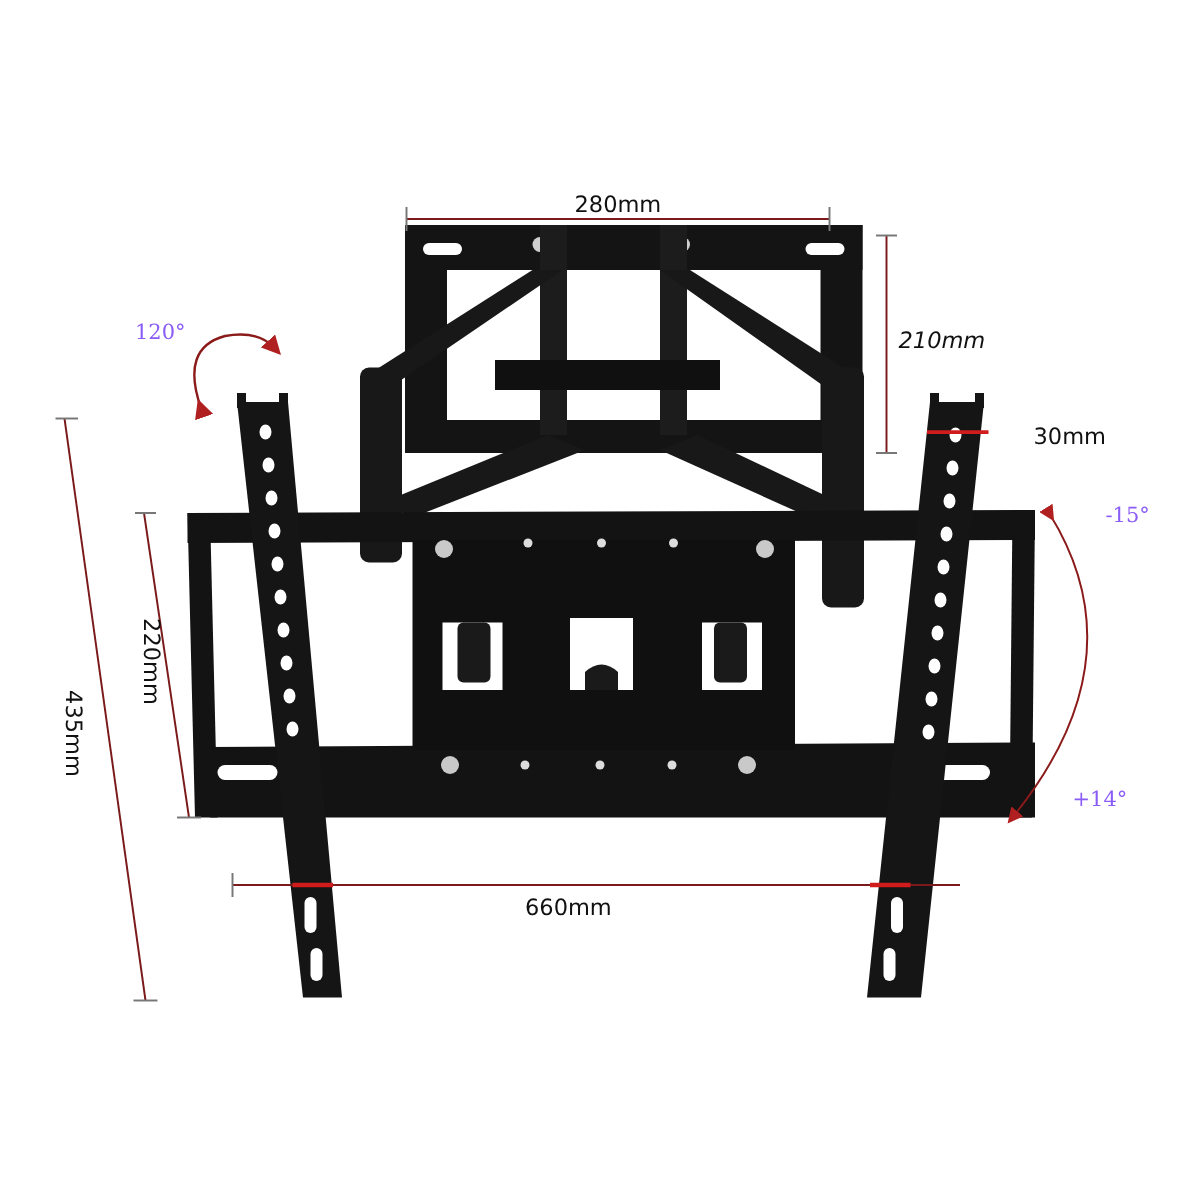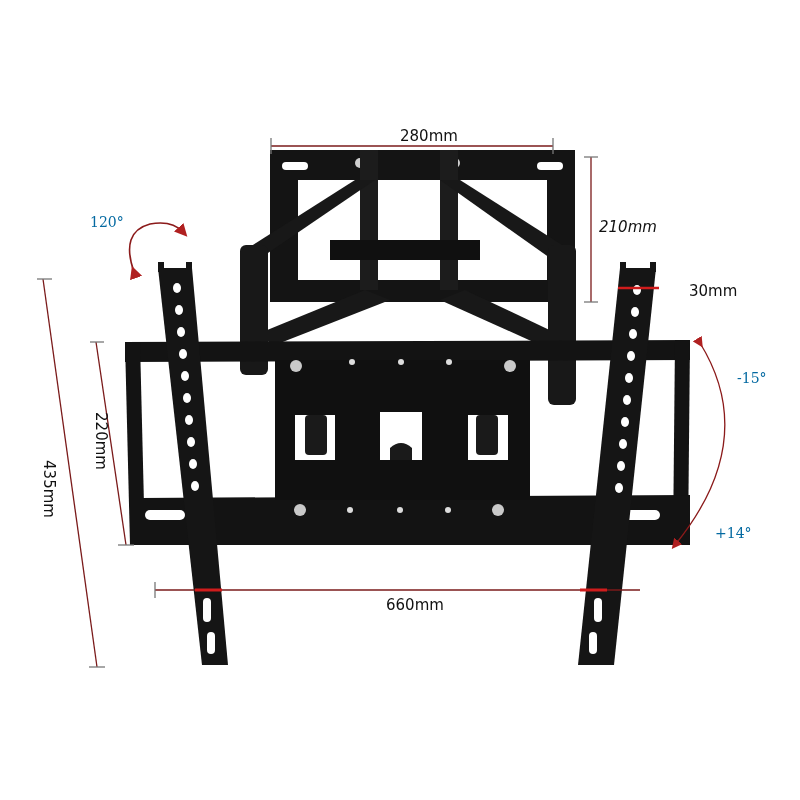--- a/index.html
+++ b/index.html
@@ -1,21 +1,21 @@
 <!DOCTYPE html>
 <html><head>
 <meta charset="utf-8">
 <style>
   html, body { margin:0; padding:0; background:#ffffff; }
   body { width:800px; height:800px; position:relative; overflow:hidden;
          font-family:"Liberation Sans", sans-serif; }
   #stage { position:absolute; left:0; top:0; width:800px; height:800px; }
   .lbl { position:absolute; white-space:nowrap; font-family:"DejaVu Sans", sans-serif; }
   .dim { color:#111111; font-size:15px; }
-  .deg { color:#0369a1; font-size:14px; font-family:"DejaVu Serif", serif; }
+  .deg { color:#8b5cf6; font-size:14px; font-family:"DejaVu Serif", serif; }
   .rot { transform:rotate(90deg); transform-origin:center center; }
 </style>
 </head>
 <body>
 
 <div id="stage">
 <svg width="800" height="800" viewBox="0 0 800 800">
   <defs>
     <marker id="arr" markerWidth="8" markerHeight="8" refX="4" refY="4" orient="auto">
       <path d="M0,0 L8,4 L0,8 Z" fill="#b02020"></path>
@@ -139,22 +139,22 @@
 
   <g stroke="#8b1a1a" stroke-width="1.6" fill="none">
     <path d="M134,272 Q120,232 150,224 Q172,220 183,232" marker-end="url(#arr)" marker-start="url(#arr)"></path>
   </g>
   <g stroke="#8b1a1a" stroke-width="1.3" fill="none">
     <path d="M700,343 Q760,440 675,545" marker-end="url(#arr)" marker-start="url(#arr)"></path>
   </g>
 </svg>
 
 
-<span class="lbl dim" style="left:400px;top:127px;">280mm</span>
+<span class="lbl dim" style="left:383px;top:127px;">280mm</span>
 <span class="lbl dim" style="left:599px;top:218px;font-style:italic;">210mm</span>
 <span class="lbl dim" style="left:689px;top:282px;">30mm</span>
-<span class="lbl dim" style="left:386px;top:596px;">660mm</span>
+<span class="lbl dim" style="left:350px;top:596px;">660mm</span>
 <span class="lbl dim rot" style="left:72px;top:432px;">220mm</span>
 <span class="lbl dim rot" style="left:20px;top:480px;">435mm</span>
 <span class="lbl deg" style="left:90px;top:214px;">120°</span>
-<span class="lbl deg" style="left:737px;top:336px;margin-top:34px;">-15°</span>
+<span class="lbl deg" style="left:737px;top:336px;">-15°</span>
 <span class="lbl deg" style="left:715px;top:525px;">+14°</span>
 </div>
 
 </body></html>

